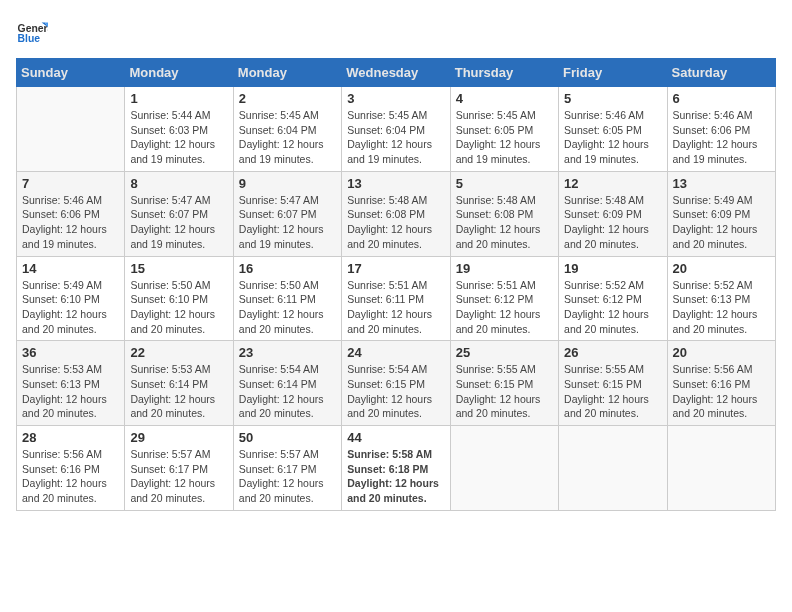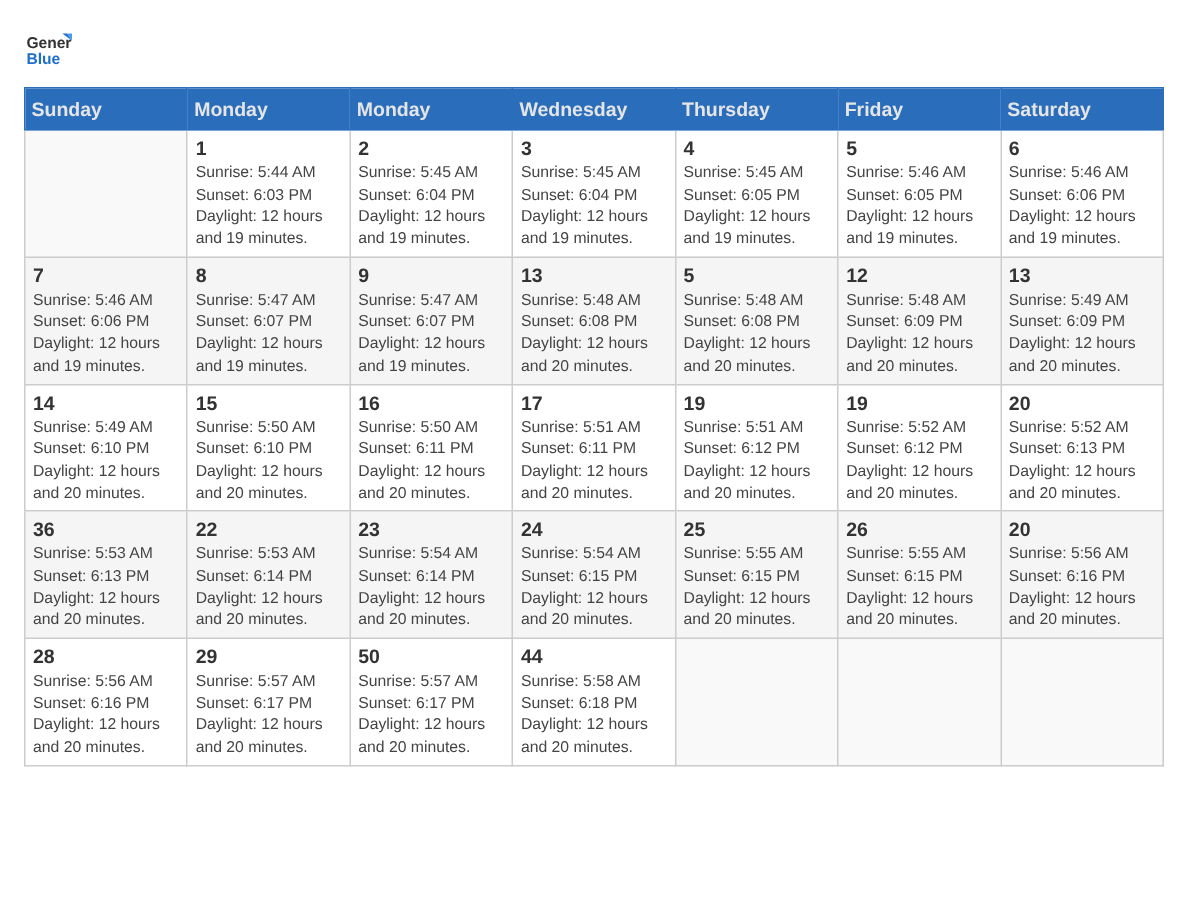--- a/index.html
+++ b/index.html
@@ -328,21 +328,21 @@
         </td>
         <td>
           <div class="day-number">50</div>
           <div class="day-info" style="white-space: pre-line;">Sunrise: 5:57 AM
 Sunset: 6:17 PM
 Daylight: 12 hours
 and 20 minutes.</div>
         </td>
         <td>
           <div class="day-number">44</div>
-          <div class="day-info" style="white-space: pre-line;">Sunrise: 5:58 AM
+          <div class="day-info" style="white-space: pre-line; font-weight: bold;">Sunrise: 5:58 AM
 Sunset: 6:18 PM
 Daylight: 12 hours
 and 20 minutes.</div>
         </td>
         <td class="empty"></td>
         <td class="empty"></td>
         <td class="empty"></td>
       </tr>
     </tbody>
 </table>

